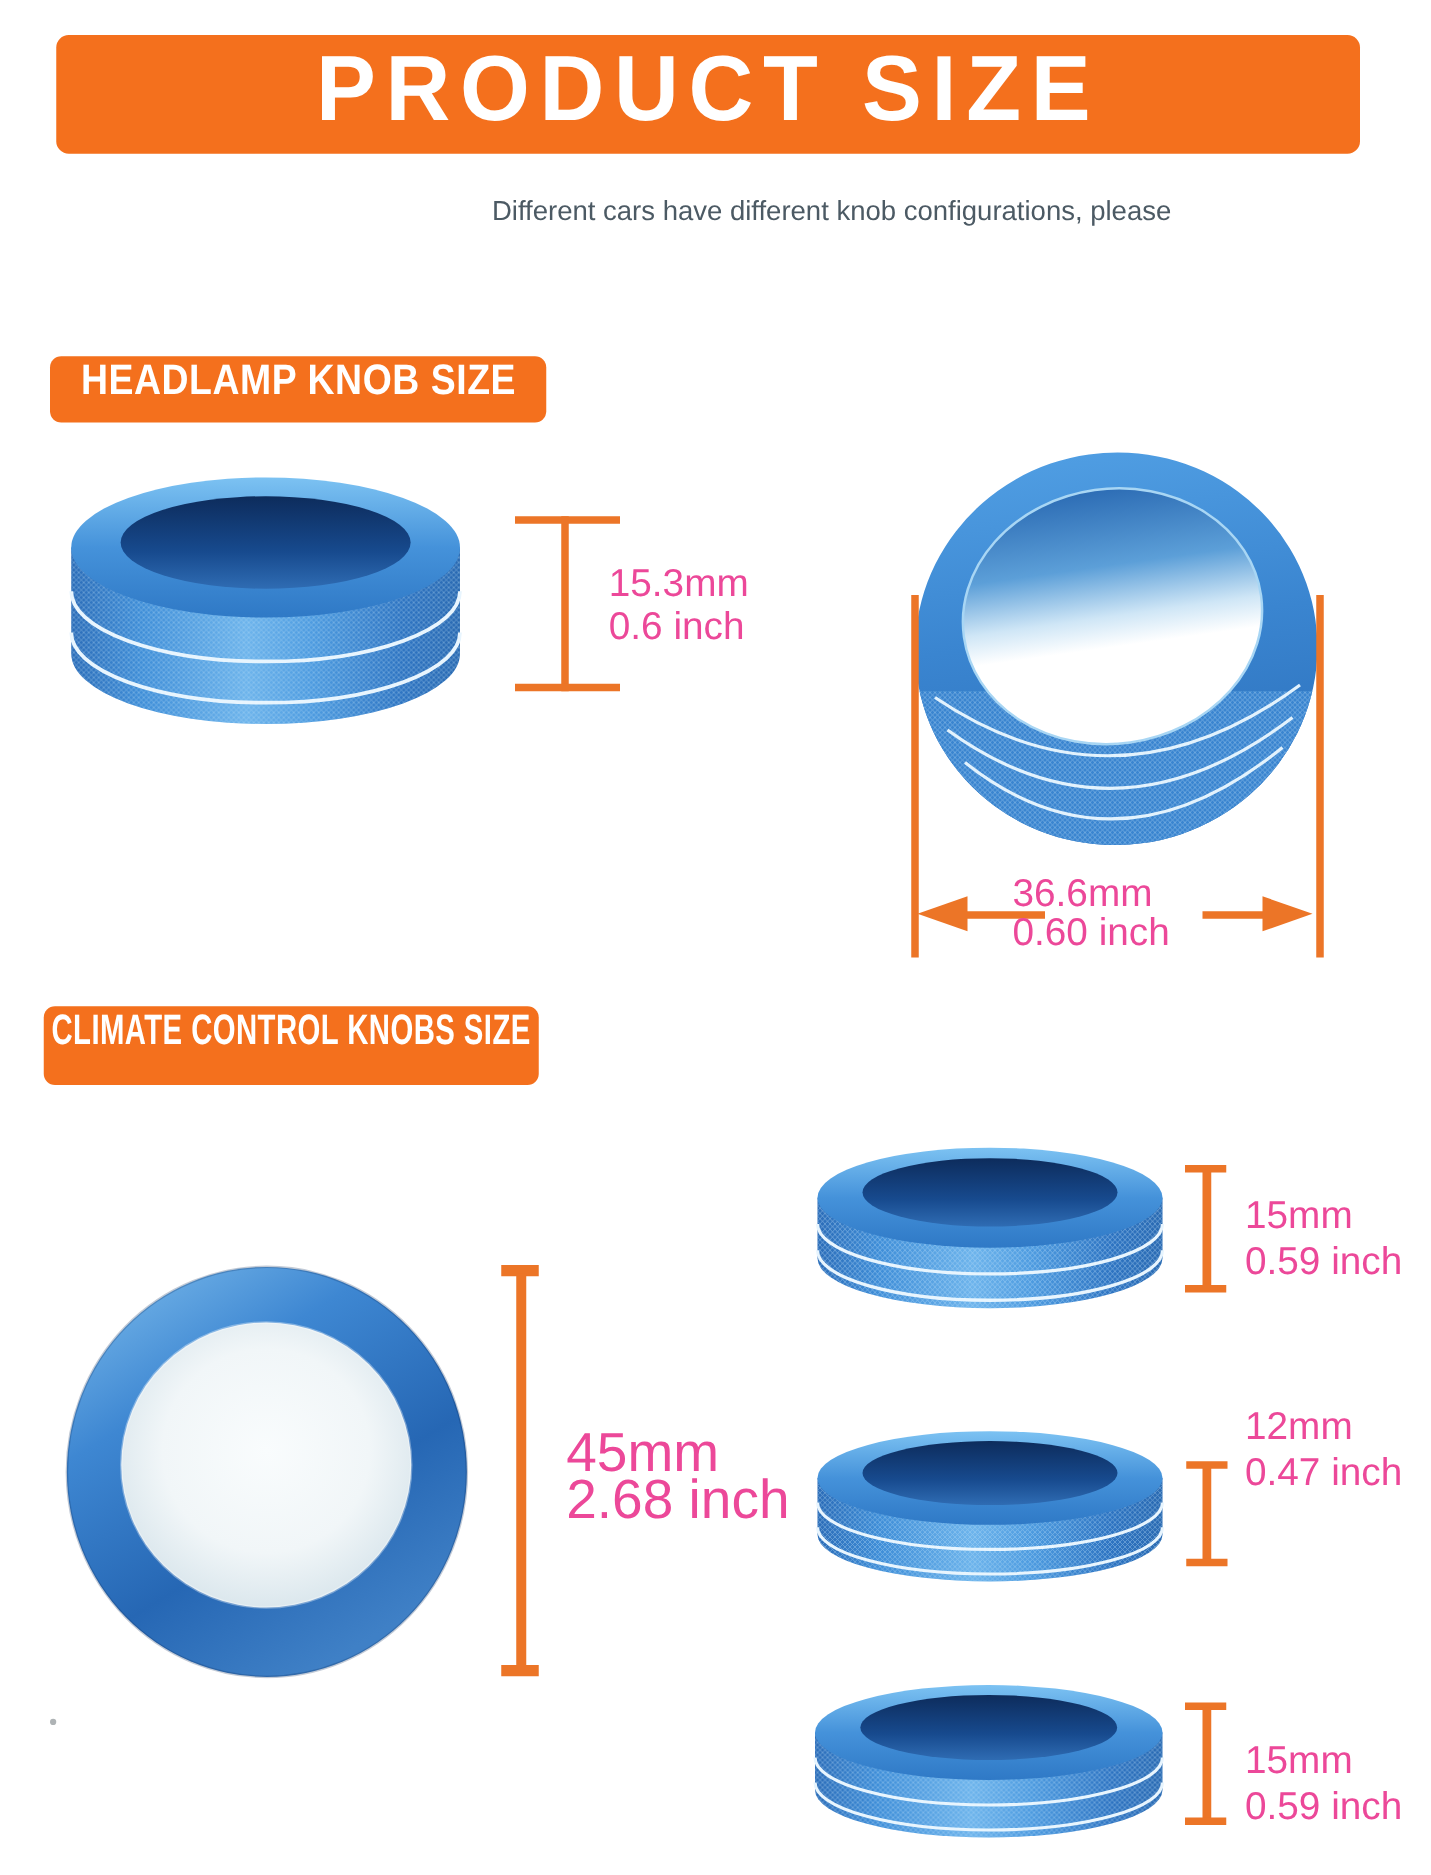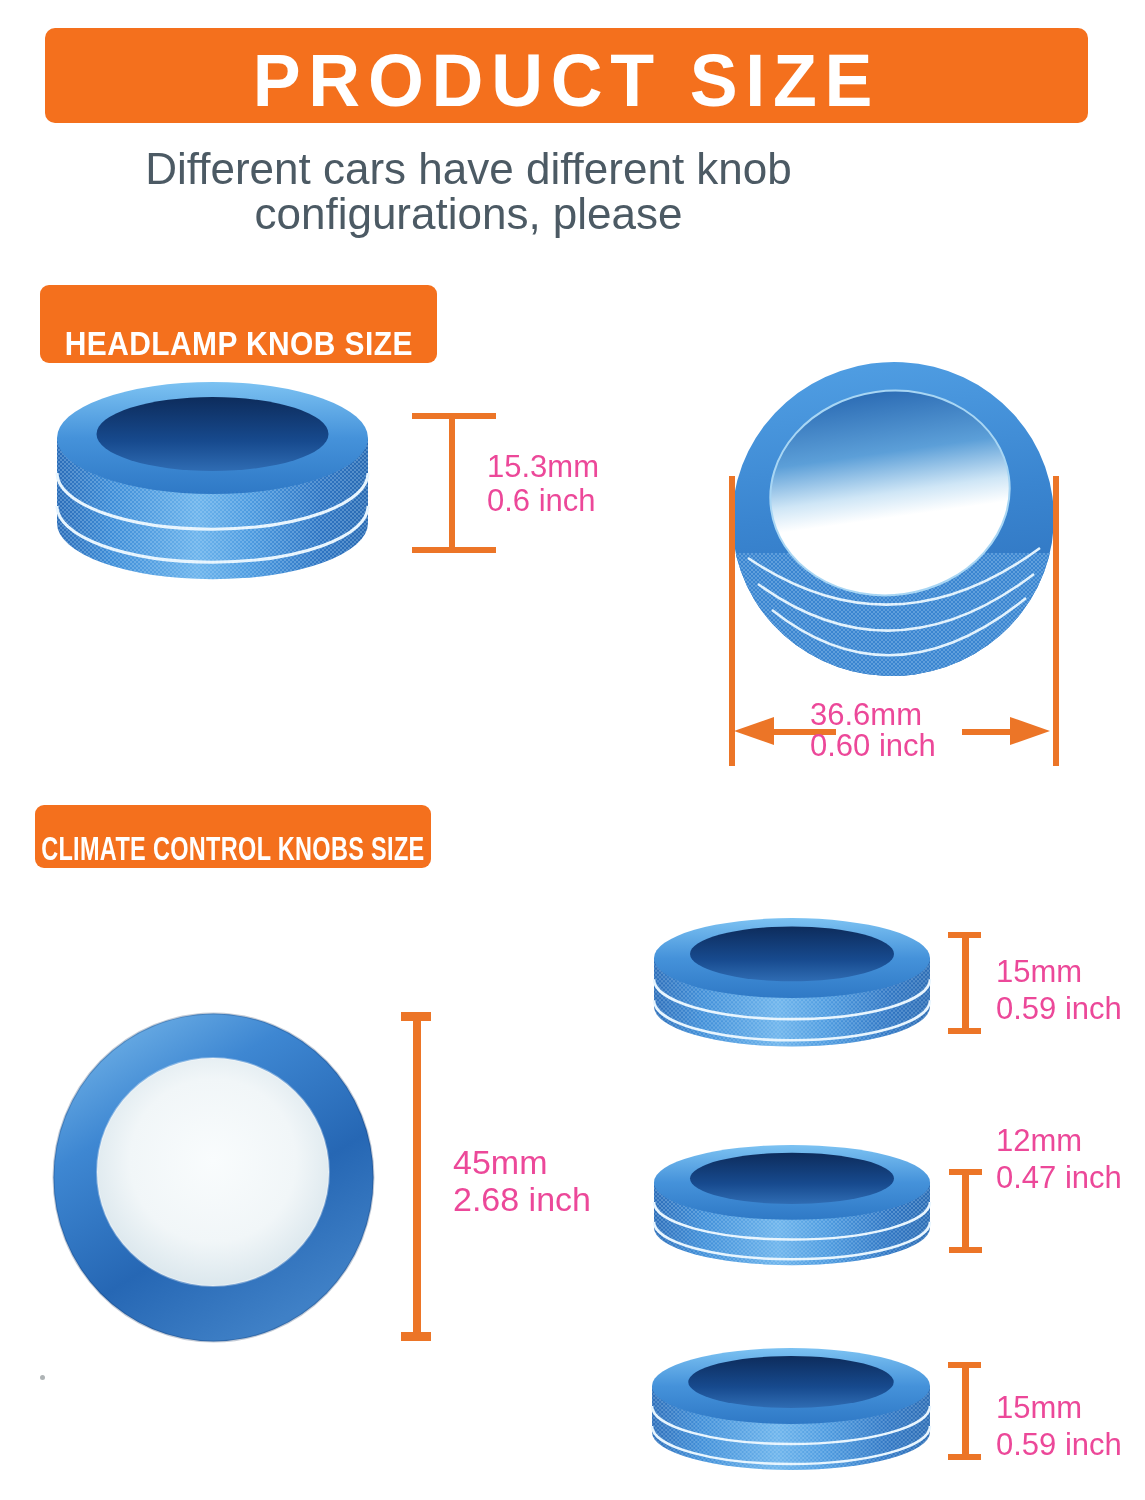--- a/index.html
+++ b/index.html
@@ -4,37 +4,37 @@
 <style>
   html,body{margin:0;padding:0;background:#ffffff;}
   #canvas{
     position:relative;width:1145px;height:1500px;margin:0 auto;
     background:#ffffff;overflow:hidden;
     font-family:"Liberation Sans",sans-serif;
   }
   .abs{position:absolute;}
   .banner{
     position:absolute;background:#F4701D;color:#ffffff;
-    display:flex;align-items:flex-end;justify-content:center;
+    display:flex;align-items:flex-start;justify-content:center;
     font-weight:bold;white-space:nowrap;
   }
   .banner.main{border-radius:10px;}
   .banner.section{border-radius:9px;}
   .title-text{font-size:74px;letter-spacing:8px;transform:scaleX(0.97);}
   .sec-text{font-size:34px;letter-spacing:0.5px;}
   .subtitle{
-    position:absolute;left:0;top:146px;width:937px;text-align:center;
-    color:#4C5A64;font-size:44px;line-height:45px;font-weight:normal;
+    position:absolute;left:0;top:146px;width:937px;text-align:right;
+    color:#4C5A64;font-size:22px;line-height:45px;font-weight:normal;
   }
   .o{position:absolute;background:#EC7527;}
   .dimtext{
     position:absolute;color:#ec4899;font-weight:normal;
     font-size:31px;line-height:34px;white-space:nowrap;
   }
-  .dimtext.big{font-size:34px;line-height:37px;}
+  .dimtext.big{font-size:44px;line-height:37px;}
   .dimtext.sp{line-height:37px;}
   .arrowhead{position:absolute;width:0;height:0;}
   .arrowhead.left{border-top:14px solid transparent;border-bottom:14px solid transparent;border-right:40px solid #EC7527;}
   .arrowhead.right{border-top:14px solid transparent;border-bottom:14px solid transparent;border-left:40px solid #EC7527;}
   .stray-dot{position:absolute;width:5px;height:5px;border-radius:50%;background:#9aa0a3;opacity:.8;}
 </style>
 </head>
 <body>
 
 <div id="canvas">
@@ -108,21 +108,21 @@
   </svg>
 
   <div class="banner main" style="left:45px;top:28px;width:1043px;height:95px">
     <span class="title-text">PRODUCT SIZE</span>
   </div>
 
   <div class="subtitle">
     <div>Different cars have different knob configurations, please</div>
   </div>
 
-  <div class="banner section" style="left:40px;top:285px;width:397px;height:78px">
+  <div class="banner section" style="left:40px;top:285px;width:397px;height:53px">
     <span class="sec-text" style="transform:scaleX(0.88)">HEADLAMP KNOB SIZE</span>
   </div>
 
   <svg class="abs" style="left:55px;top:378px" width="315" height="205" viewBox="0 0 315 205">
     <use href="#knobTall"></use>
   </svg>
 
   <div>
     <div class="o" style="left:412px;top:413px;width:84px;height:6px"></div>
     <div class="o" style="left:449px;top:413px;width:6px;height:140px"></div>

